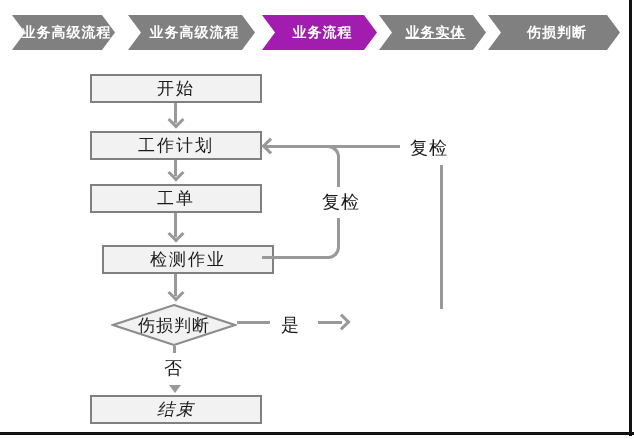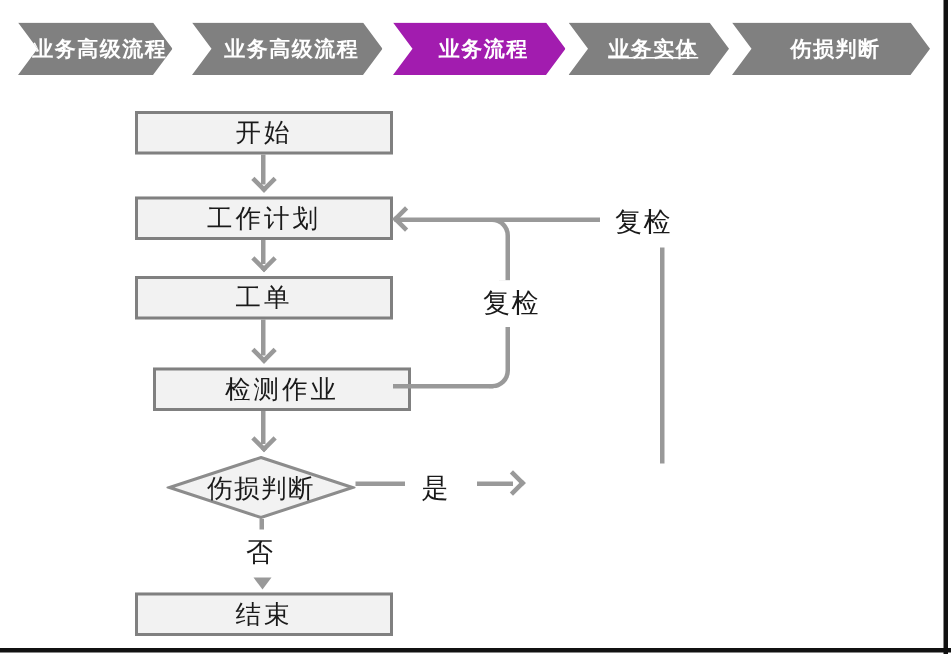--- a/index.html
+++ b/index.html
@@ -60,21 +60,21 @@
     <div class="chev" style="left:128px;width:127px;font-family:Liberation Mono, monospace;">业务高级流程</div>
     <div class="chev active" style="left:262px;width:115px;">业务流程</div>
     <div class="chev" style="left:379px;width:107px;text-decoration:underline;">业务实体</div>
     <div class="chev" style="left:488px;width:132px;">伤损判断</div>
   </div>
 
   <div class="node" style="left:90px;top:74px;width:172px;height:29px;">开始</div>
   <div class="node" style="left:90px;top:184px;width:172px;height:29px;">工单</div>
   <div class="node" style="left:90px;top:131px;width:172px;height:29px;">工作计划</div>
   <div class="node" style="left:102px;top:245px;width:172px;height:29px;">检测作业</div>
-  <div class="node" style="left:90px;top:395px;width:172px;height:29px;">结束</div>
+  <div class="node" style="left:90px;top:395px;width:172px;height:29px;font-style:italic;">结束</div>
 
   <div class="diamond-wrap">
     <svg width="126" height="42">
       <polygon points="63,1 124,21 63,41 2,21" fill="#F2F2F2" stroke="#8C8C8C" stroke-width="2"></polygon>
     </svg>
     <div class="diamond-label">伤损判断</div>
   </div>
 
   <div class="vline" style="left:174px;top:103px;height:20px;"></div>
   <div class="ah down" style="left:170px;top:114px;"></div>

